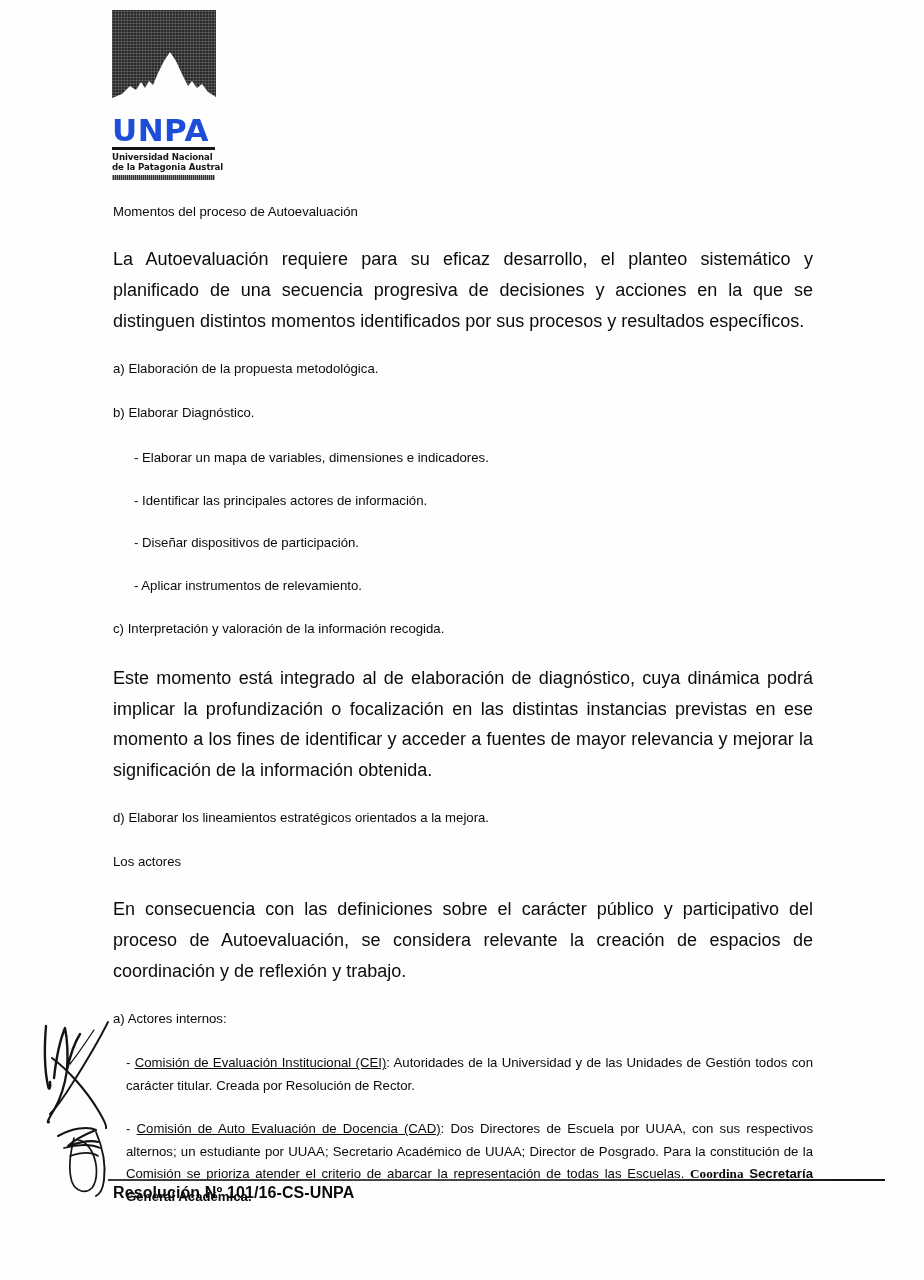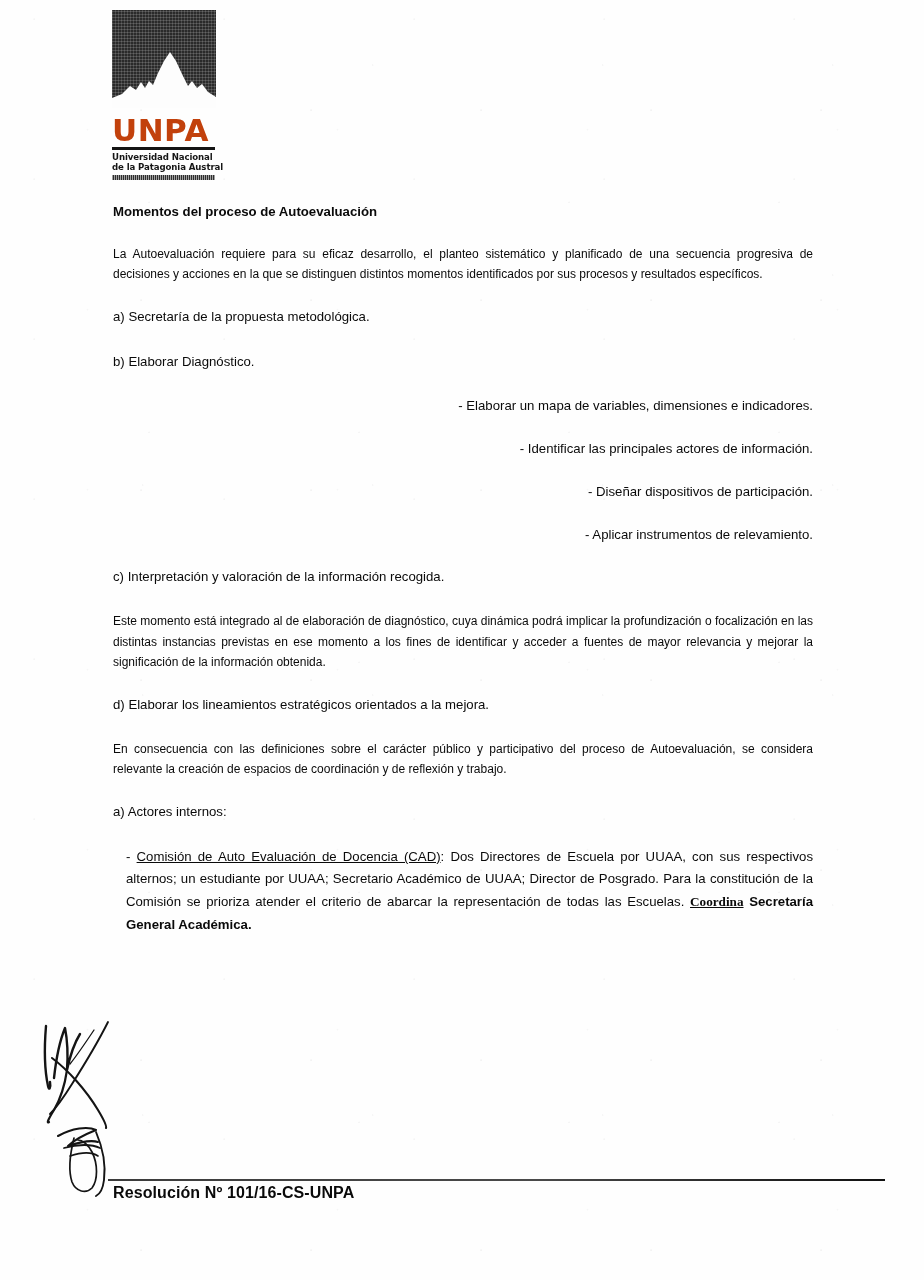--- a/index.html
+++ b/index.html
@@ -58,21 +58,21 @@
       repeating-linear-gradient(90deg, rgba(255,255,255,.14) 0 1px, transparent 1px 3px);
   }
   .logo-mark svg { position: absolute; left: 0; bottom: 0; display: block; }
   .logo-word {
     margin-top: 7px;
     font-family: "DejaVu Sans", sans-serif;
     font-weight: bold;
     font-size: 31px;
     letter-spacing: 0.5px;
     line-height: 1;
-    color: #c2410c;
+    color: #1d4ed8;
   }
   .logo-rule {
     width: 103px;
     height: 3px;
     background: #141414;
     margin-top: 1px;
   }
   .logo-sub {
     font-family: "DejaVu Sans", sans-serif;
     font-weight: bold;
@@ -91,41 +91,41 @@
   }
 
   
   .content {
     position: absolute;
     left: 113px;
     top: 202px;
     width: 700px;
   }
   .h-bold {
-    font-weight: bold;
+    font-weight: normal;
     font-size: 13.2px;
     line-height: 1.5;
     margin: 0 0 22px 0;
   }
   p.body {
-    font-size: 12px;
+    font-size: 18px;
     line-height: 1.72;
     text-align: justify;
     margin: 0 0 21px 0;
   }
   p.plain {
     font-size: 13.2px;
     line-height: 1.72;
     text-align: left;
     margin: 0 0 22px 0;
   }
   p.dash {
     font-size: 13.2px;
     line-height: 1.72;
-    text-align: right;
+    text-align: left;
     margin: 0 0 20px 0;
     padding-left: 21px;
   }
   p.sub {
     font-size: 13.2px;
     line-height: 1.72;
     text-align: justify;
     margin: 0 0 20px 0;
     padding-left: 13px;
   }
@@ -183,41 +183,43 @@
     </div>
     <div class="logo-url"></div>
   </div>
 
   <div class="content">
 
     <p class="h-bold">Momentos del proceso de Autoevaluación</p>
 
     <p class="body">La Autoevaluación requiere para su eficaz desarrollo, el planteo sistemático y planificado de una secuencia progresiva de decisiones y acciones en la que se distinguen distintos momentos identificados por sus procesos y resultados específicos.</p>
 
-    <p class="plain">a) Secretaría de la propuesta metodológica.</p>
+    <p class="plain">a) Elaboración de la propuesta metodológica.</p>
 
     <p class="plain gap-sm">b) Elaborar Diagnóstico.</p>
 
     <p class="dash">- Elaborar un mapa de variables, dimensiones e indicadores.</p>
     <p class="dash">- Identificar las principales actores de información.</p>
     <p class="dash">- Diseñar dispositivos de participación.</p>
     <p class="dash">- Aplicar instrumentos de relevamiento.</p>
 
     <p class="plain">c) Interpretación y valoración de la información recogida.</p>
 
     <p class="body">Este momento está integrado al de elaboración de diagnóstico, cuya dinámica podrá implicar la profundización o focalización en las distintas instancias previstas en ese momento a los fines de identificar y acceder a fuentes de mayor relevancia y mejorar la significación de la información obtenida.</p>
 
     <p class="plain">d) Elaborar los lineamientos estratégicos orientados a la mejora.</p>
 
+    <p class="h-bold">Los actores</p>
 
     <p class="body">En consecuencia con las definiciones sobre el carácter público y participativo del proceso de Autoevaluación, se considera relevante la creación de espacios de coordinación y de reflexión y trabajo.</p>
 
     <p class="plain gap-tight">a) Actores internos:</p>
 
 
+    <p class="sub"><span>- </span><span class="u">Comisión de Evaluación Institucional (CEI)</span><span>: Autoridades de la Universidad y de las Unidades de Gestión todos con carácter titular. Creada por Resolución de Rector.</span></p>
 
     <p class="sub"><span>- </span><span class="u">Comisión de Auto Evaluación de Docencia (CAD)</span><span>: Dos Directores de Escuela por UUAA, con sus respectivos alternos; un estudiante por UUAA; Secretario Académico de UUAA;   Director de Posgrado. Para la constitución de la Comisión se prioriza atender el criterio de abarcar la representación de todas las Escuelas. </span><span class="bu">Coordina</span><span class="b"> Secretaría General Académica.</span></p>
 
   </div>
 
   <div class="signature">
     <svg width="118" height="190" viewBox="0 0 118 190" aria-hidden="true">
       <g fill="none" stroke="#141414" stroke-linecap="round" stroke-linejoin="round">
         <path d="M12 14 C10 38, 11 60, 14 74 C15 79, 17 76, 16 70" stroke-width="2.4"></path>
         <path d="M20 66 C22 48, 26 28, 31 16 C33 26, 34 44, 33 58 C36 44, 41 30, 46 22" stroke-width="2.4"></path>

